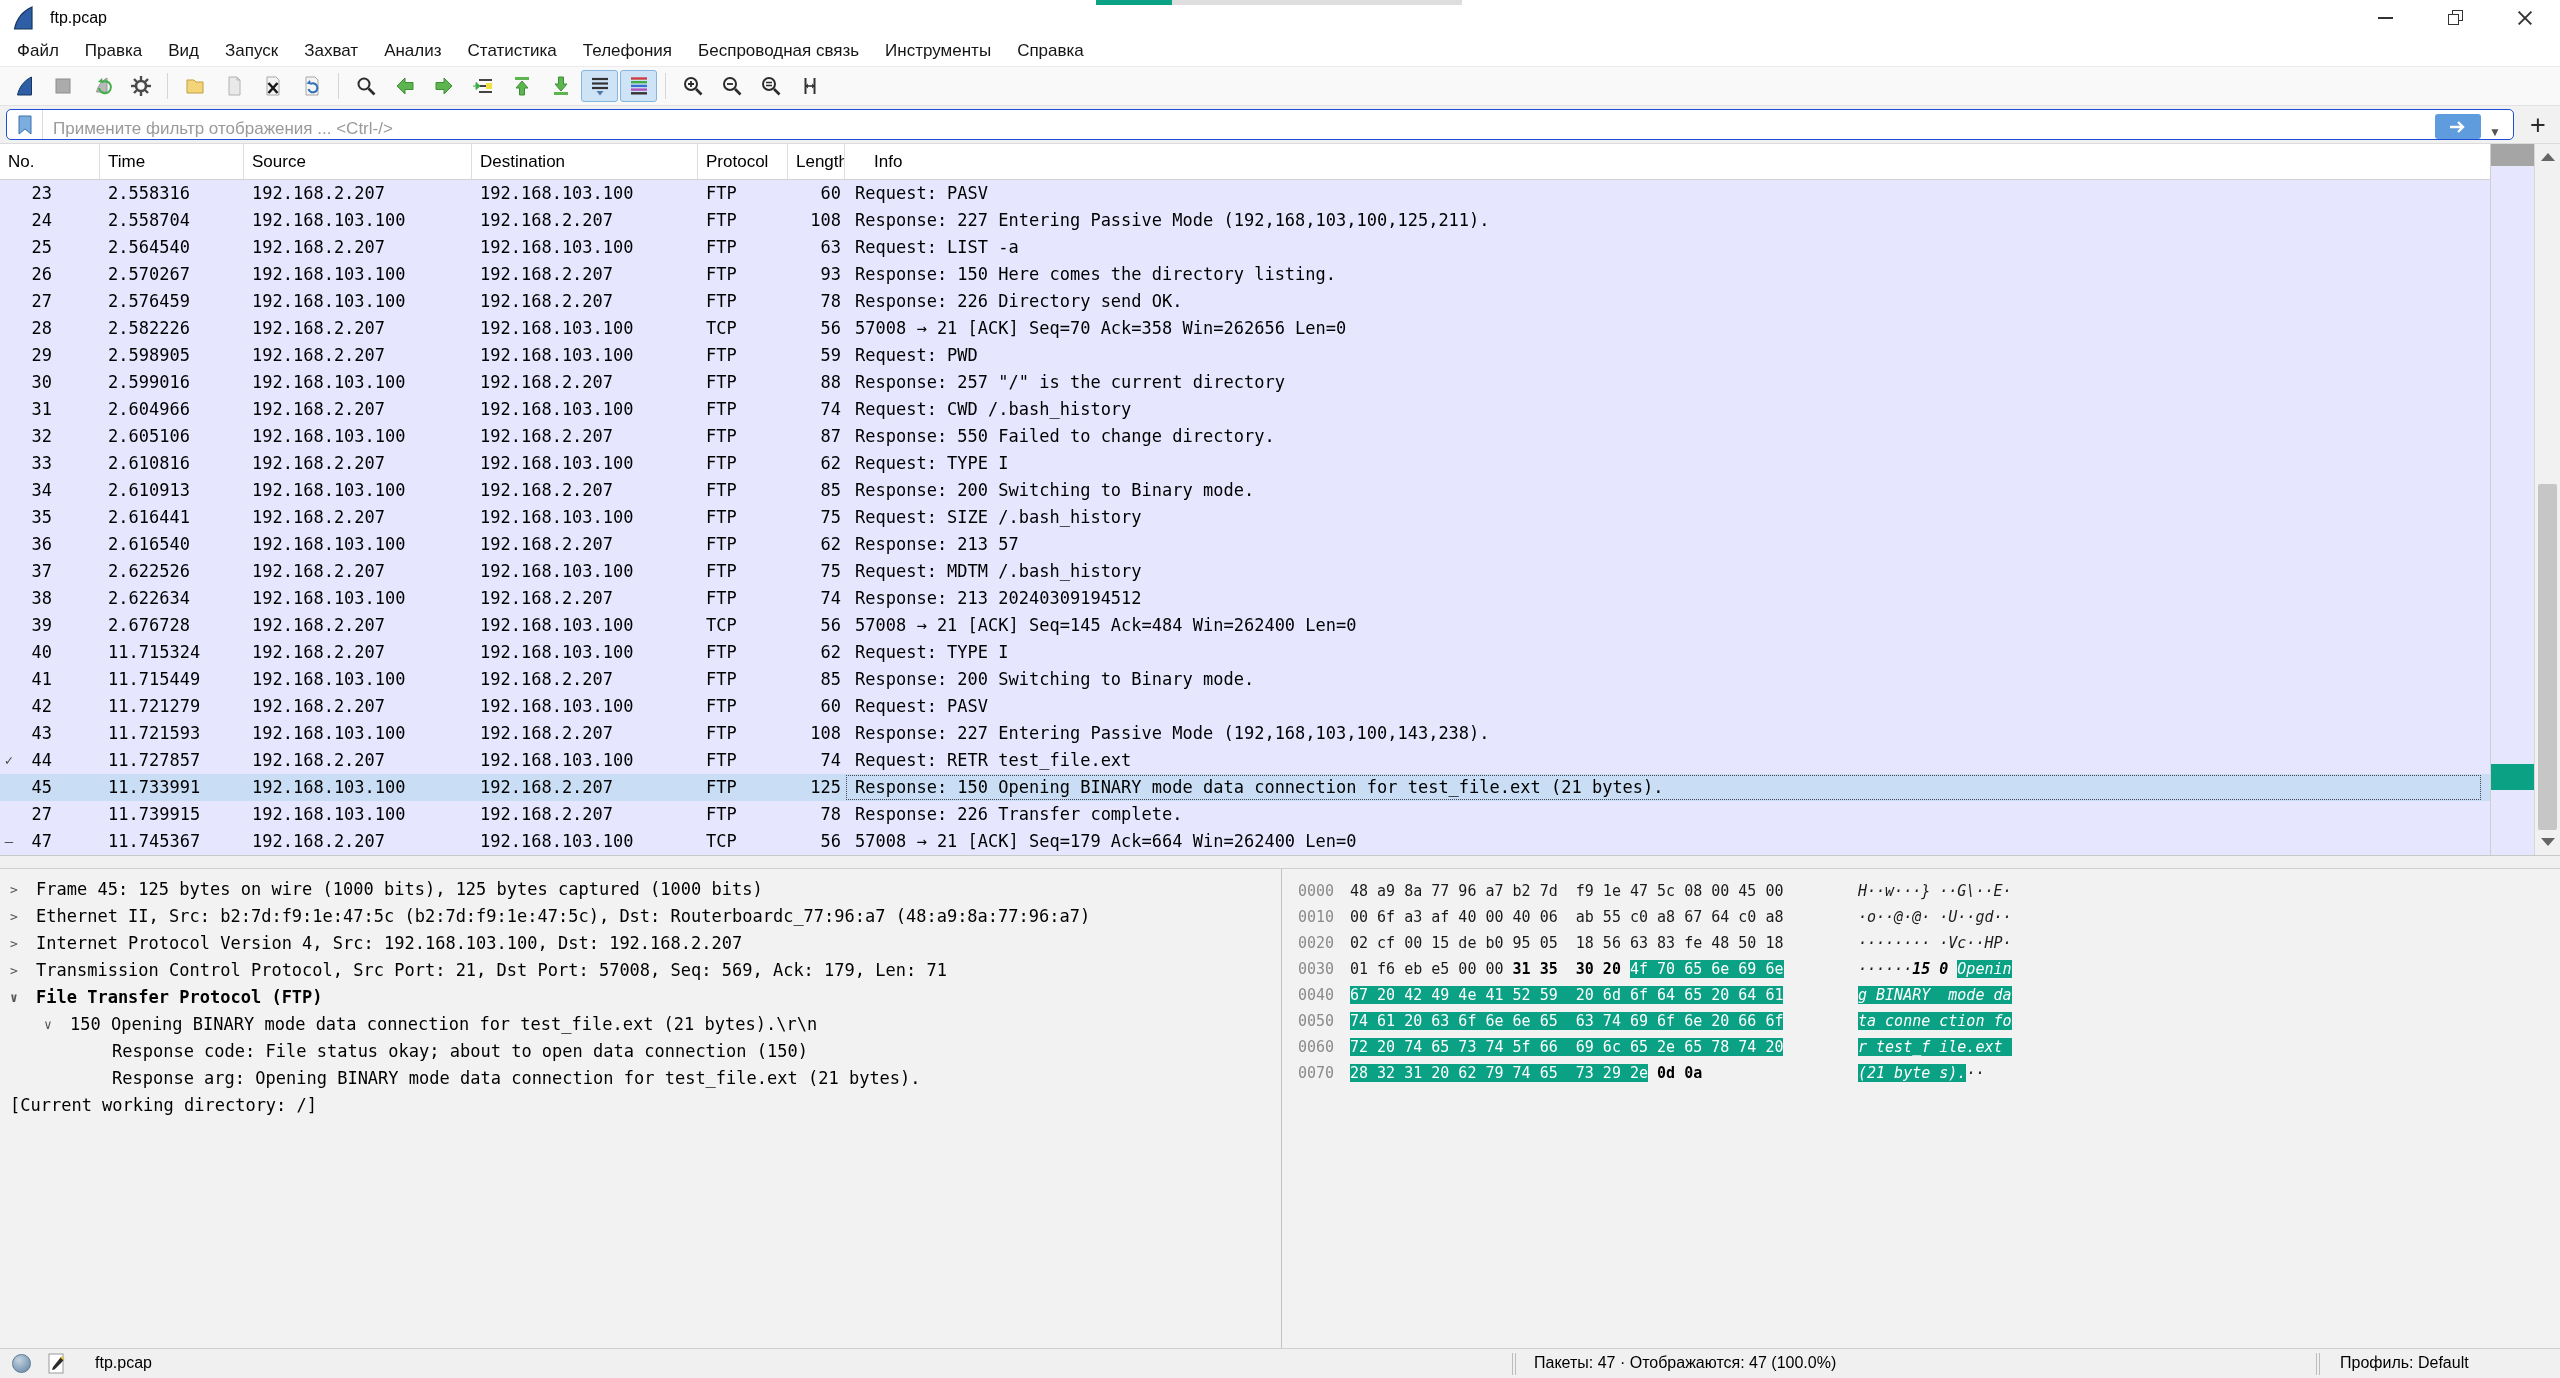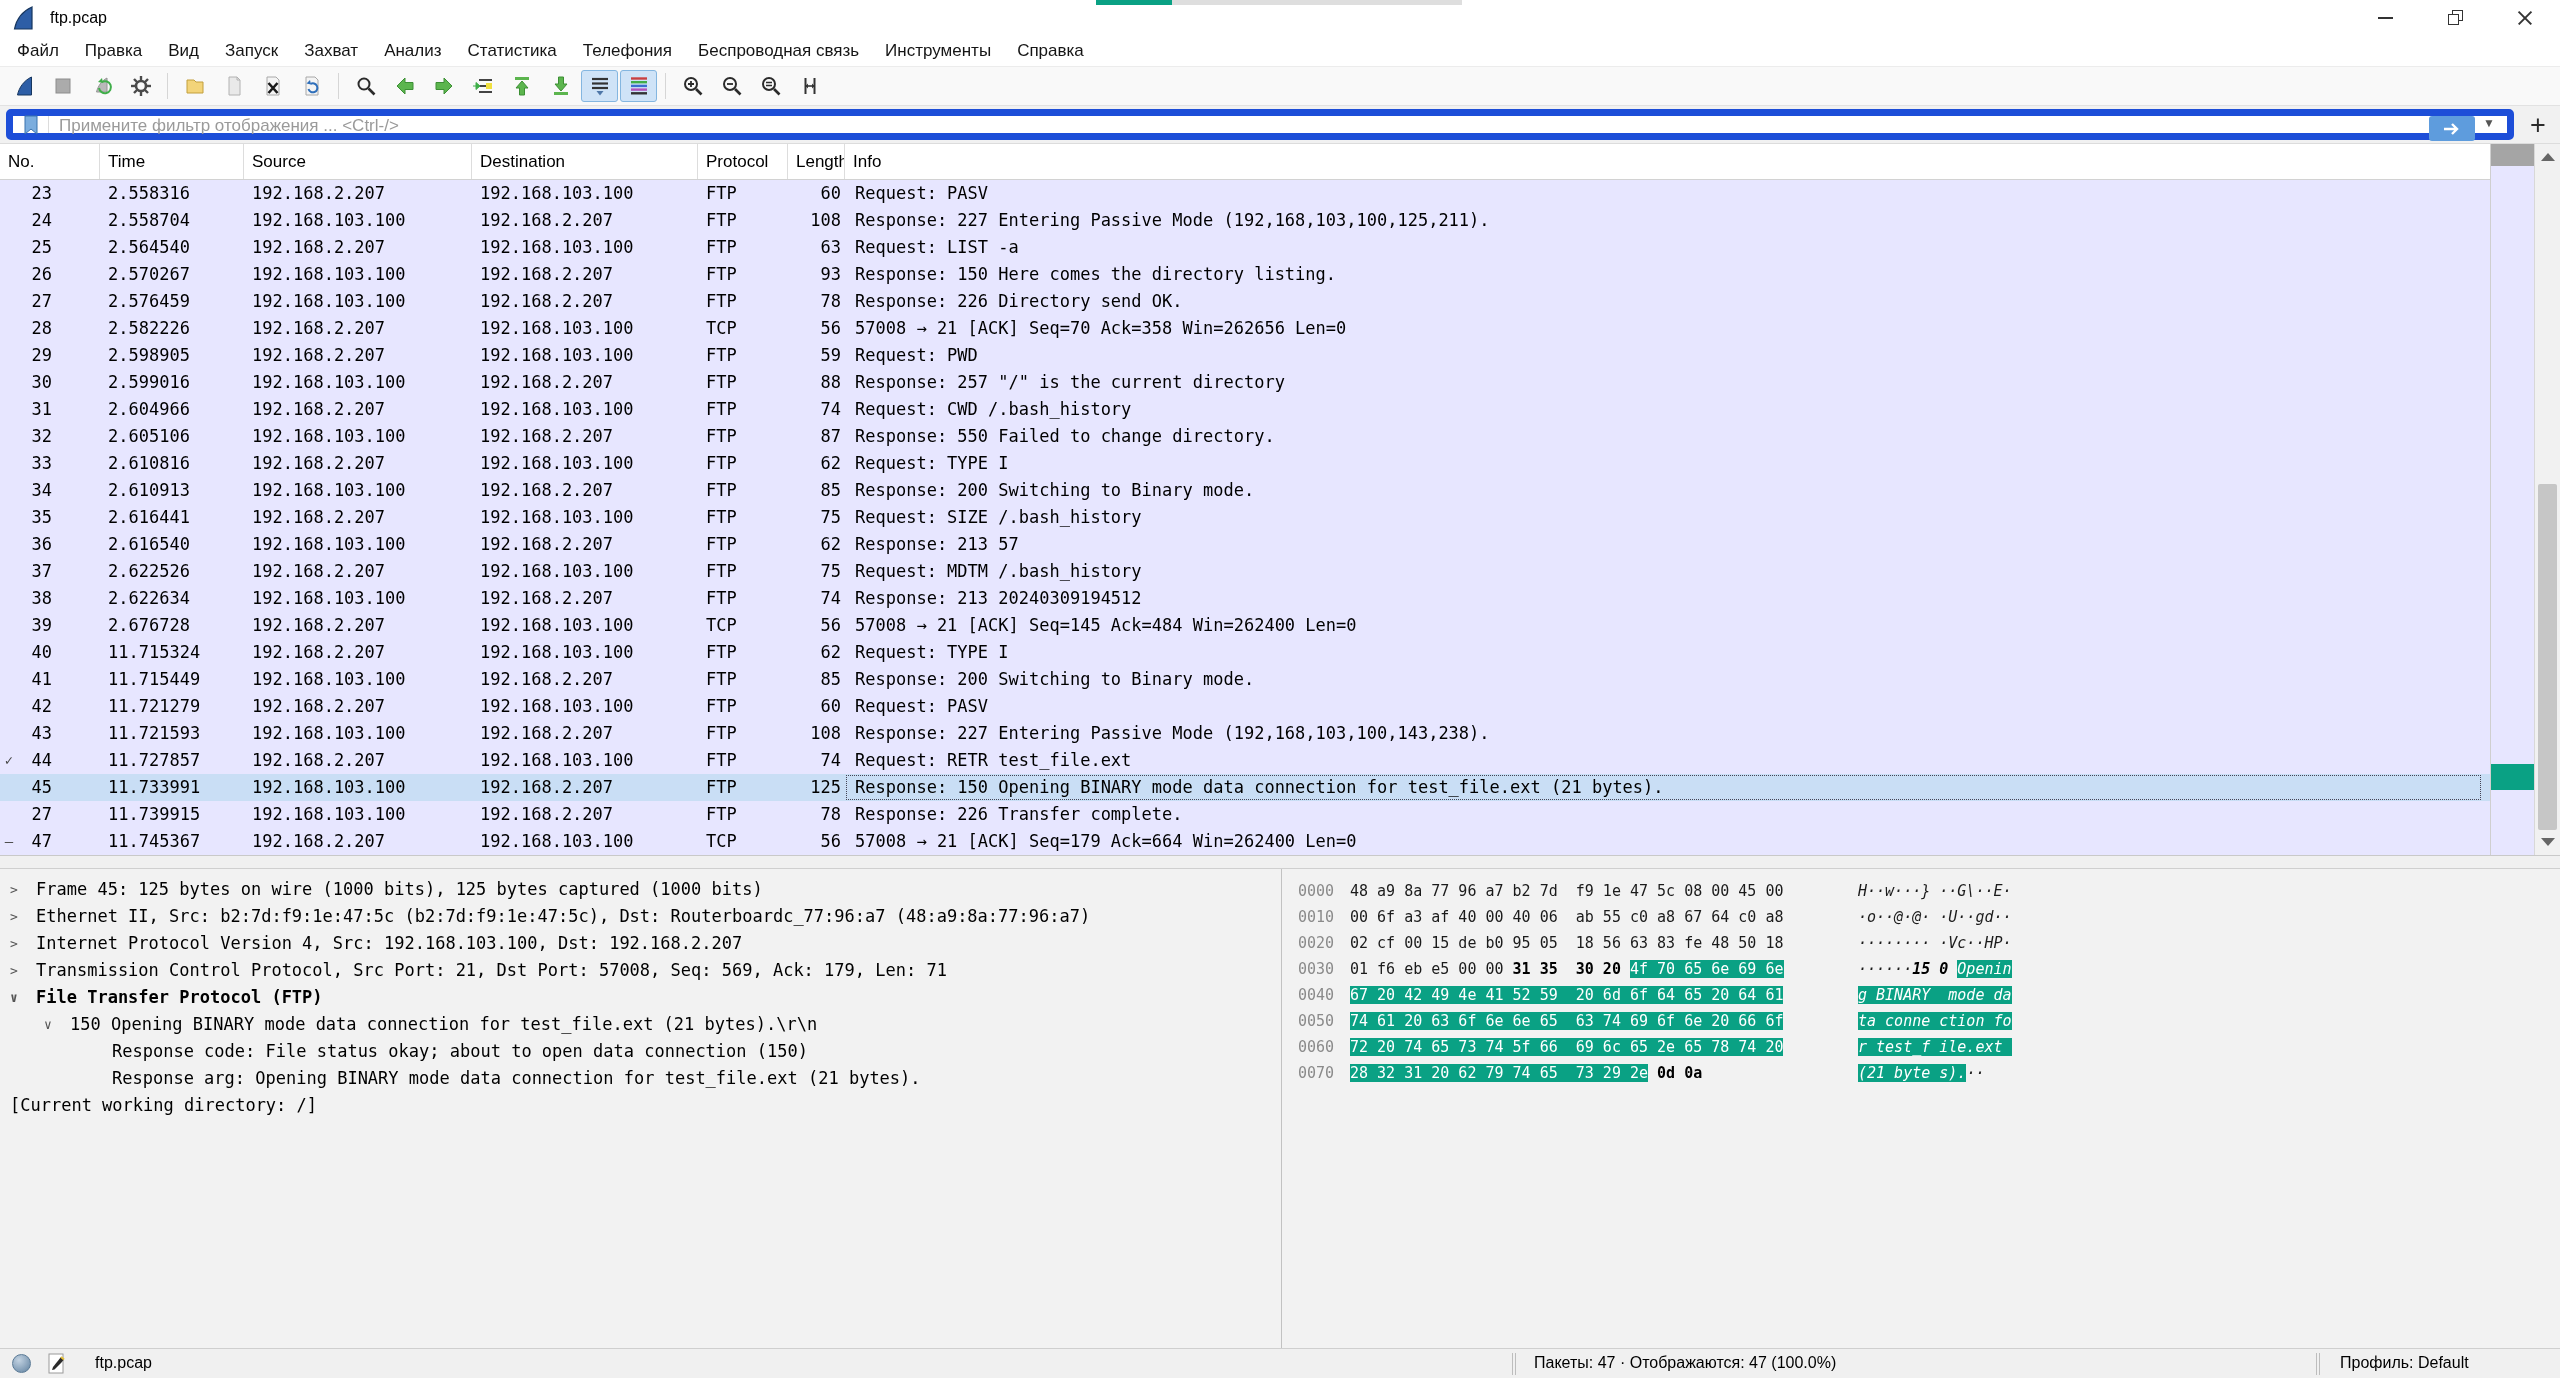--- a/index.html
+++ b/index.html
@@ -33,21 +33,21 @@
 
   
   .toolbar{height:40px;background:#f9f9f9;border-top:1px solid #ececec;border-bottom:1px solid #e2e2e2;
            display:flex;align-items:center;padding-left:5px;gap:2px;}
   .tbtn{width:37px;height:32px;display:flex;align-items:center;justify-content:center;border-radius:3px;}
   .tbtn.active{background:#cfe3f7;border:1px solid #84b6e0;}
   .tsep{width:1px;height:26px;background:#d6d6d6;margin:0 6px;}
 
   
   .filterbar{height:38px;background:#f1f1f1;display:flex;align-items:center;padding:3px 8px 3px 6px;gap:10px;border-bottom:1px solid #dcdcdc;}
-  .filterfield{flex:1;height:31px;background:#fff;border:7px solid #1d4ed8;border-radius:5px;display:flex;align-items:flex-start;}
+  .filterfield{flex:1;height:31px;background:#fff;border:1px solid #1d4ed8;border-radius:5px;display:flex;align-items:flex-end;}
   .bookmark{width:36px;height:100%;border-right:1px solid #dcdcdc;display:flex;align-items:center;justify-content:center;}
   .fplace{color:#9a9a9a;margin-left:10px;flex:1;white-space:nowrap;overflow:hidden;}
   .applybtn{width:46px;height:25px;background:#5e9cdd;border-radius:3px;display:flex;align-items:center;justify-content:center;margin-right:8px;}
   .ddchev{color:#555;margin-right:12px;font-size:12px;}
   .addbtn{width:28px;text-align:center;font-size:27px;color:#2b2b2b;line-height:28px;}
 
   
   .plist{position:relative;height:711px;background:#fff;}
   .phead{height:36px;display:flex;background:#fff;border-bottom:1px solid #d2d2d2;}
   .hcell{border-right:1px solid #dddddd;display:flex;align-items:center;padding-left:8px;white-space:nowrap;overflow:hidden;}
@@ -325,21 +325,21 @@
 </div>
 
 <div class="plist">
   <div class="phead" id="phead">
       <div class="hcell" style="width: 100px;">No.</div>
       <div class="hcell" style="width: 144px;">Time</div>
       <div class="hcell" style="width: 228px;">Source</div>
       <div class="hcell" style="width: 226px;">Destination</div>
       <div class="hcell" style="width: 90px;">Protocol</div>
       <div class="hcell" style="width: 57px;">Length</div>
-      <div class="hcell" style="flex: 1 1 0%; border-right: none;">Info</div>
+      <div class="hcell" style="flex: 1 1 0%; border-right: none; margin-left: 21px;">Info</div>
     </div>
   <div class="prows" id="prows">
       <div class="prow"><div class="pc pc-no"><span class="gut"></span><span class="num">23</span></div><div class="pc pc-time">2.558316</div><div class="pc pc-src">192.168.2.207</div><div class="pc pc-dst">192.168.103.100</div><div class="pc pc-proto">FTP</div><div class="pc pc-len">60</div><div class="pc pc-info">Request: PASV</div></div>
       <div class="prow"><div class="pc pc-no"><span class="gut"></span><span class="num">24</span></div><div class="pc pc-time">2.558704</div><div class="pc pc-src">192.168.103.100</div><div class="pc pc-dst">192.168.2.207</div><div class="pc pc-proto">FTP</div><div class="pc pc-len">108</div><div class="pc pc-info">Response: 227 Entering Passive Mode (192,168,103,100,125,211).</div></div>
       <div class="prow"><div class="pc pc-no"><span class="gut"></span><span class="num">25</span></div><div class="pc pc-time">2.564540</div><div class="pc pc-src">192.168.2.207</div><div class="pc pc-dst">192.168.103.100</div><div class="pc pc-proto">FTP</div><div class="pc pc-len">63</div><div class="pc pc-info">Request: LIST -a</div></div>
       <div class="prow"><div class="pc pc-no"><span class="gut"></span><span class="num">26</span></div><div class="pc pc-time">2.570267</div><div class="pc pc-src">192.168.103.100</div><div class="pc pc-dst">192.168.2.207</div><div class="pc pc-proto">FTP</div><div class="pc pc-len">93</div><div class="pc pc-info">Response: 150 Here comes the directory listing.</div></div>
       <div class="prow"><div class="pc pc-no"><span class="gut"></span><span class="num">27</span></div><div class="pc pc-time">2.576459</div><div class="pc pc-src">192.168.103.100</div><div class="pc pc-dst">192.168.2.207</div><div class="pc pc-proto">FTP</div><div class="pc pc-len">78</div><div class="pc pc-info">Response: 226 Directory send OK.</div></div>
       <div class="prow"><div class="pc pc-no"><span class="gut"></span><span class="num">28</span></div><div class="pc pc-time">2.582226</div><div class="pc pc-src">192.168.2.207</div><div class="pc pc-dst">192.168.103.100</div><div class="pc pc-proto">TCP</div><div class="pc pc-len">56</div><div class="pc pc-info">57008 → 21 [ACK] Seq=70 Ack=358 Win=262656 Len=0</div></div>
       <div class="prow"><div class="pc pc-no"><span class="gut"></span><span class="num">29</span></div><div class="pc pc-time">2.598905</div><div class="pc pc-src">192.168.2.207</div><div class="pc pc-dst">192.168.103.100</div><div class="pc pc-proto">FTP</div><div class="pc pc-len">59</div><div class="pc pc-info">Request: PWD</div></div>
       <div class="prow"><div class="pc pc-no"><span class="gut"></span><span class="num">30</span></div><div class="pc pc-time">2.599016</div><div class="pc pc-src">192.168.103.100</div><div class="pc pc-dst">192.168.2.207</div><div class="pc pc-proto">FTP</div><div class="pc pc-len">88</div><div class="pc pc-info">Response: 257 "/" is the current directory</div></div>

